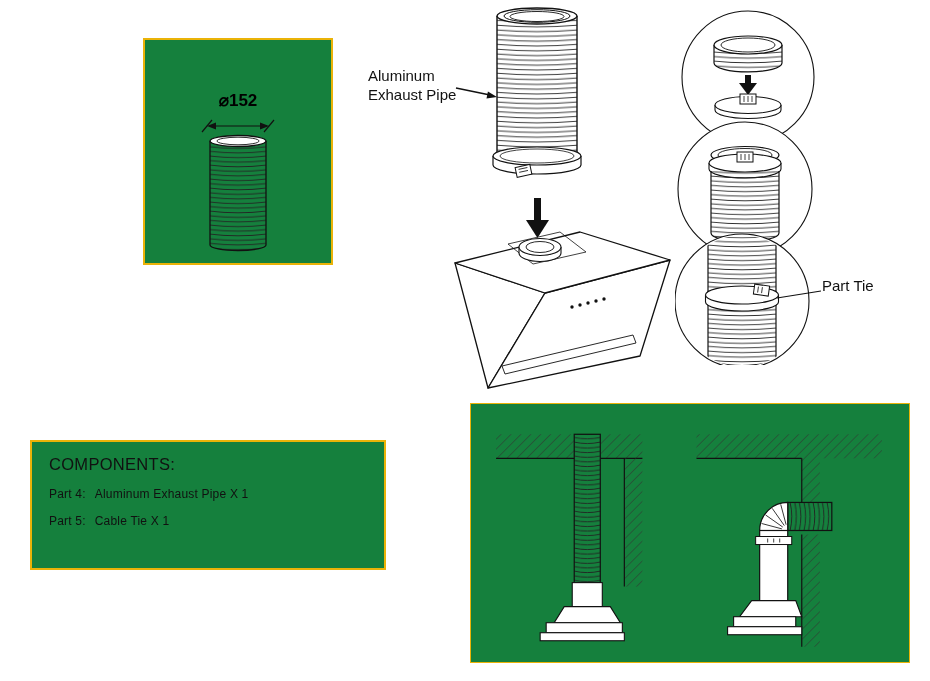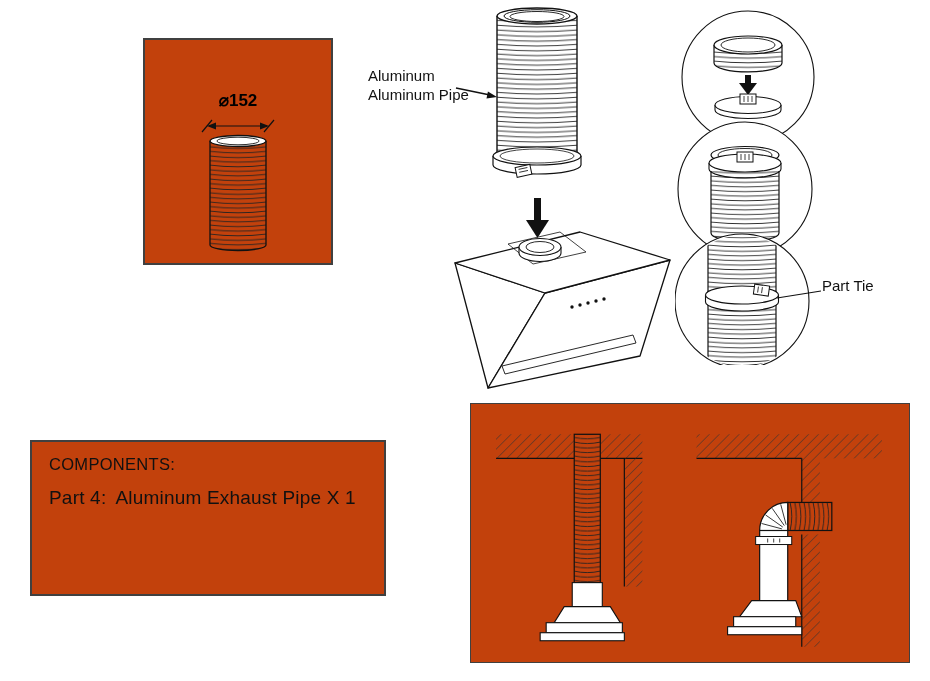--- a/index.html
+++ b/index.html
@@ -1,36 +1,36 @@
 <!DOCTYPE html>
 <html><head>
 <meta charset="utf-8">
 <style>
   * { margin:0; padding:0; box-sizing:border-box; }
   html,body { background:#fff; }
   body { font-family:"Liberation Sans", sans-serif; color:#1a1a1a; }
   .page { position:relative; width:930px; height:681px; background:#fff; overflow:hidden; }
   .abs { position:absolute; }
-  .box { border:2px solid #404040; background:#c2410c; }
+  .box { border:2px solid #eab308; background:#15803d; }
   .label { font-weight:normal; color:#111; }
 
   .dim-box { left:143px; top:38px; width:190px; height:227px; }
   .dim-box svg { display:block; width:100%; height:100%; }
 
   .assembly-svg { left:440px; top:0; width:250px; height:400px; }
   .circles-svg  { left:675px; top:5px; width:255px; height:360px; }
   .install-box  { left:470px; top:403px; width:440px; height:260px; border-width:1.5px; }
   .install-box svg { display:block; width:100%; height:100%; }
 
   .pipe-label { left:368px; top:66px; font-size:15px; line-height:19px; }
   .cable-label { left:822px; top:277px; font-size:15px; }
 
-  .components-box { left:30px; top:440px; width:356px; height:156px; padding:13px 17px; }
+  .components-box { left:30px; top:440px; width:356px; height:130px; padding:13px 17px; }
   .comp-title { font-size:16.5px; letter-spacing:.3px; }
-  .comp-item  { margin-top:13px; font-size:19px; letter-spacing:.2px; }
+  .comp-item  { margin-top:13px; font-size:12px; letter-spacing:.2px; }
   .comp-desc  { margin-left:9px; }
 
   svg text { font-family:"Liberation Sans", sans-serif; }
 </style>
 </head>
 <body>
 
 <div class="page">
 
   <div class="abs dim-box box">
@@ -109,21 +109,21 @@
           <circle cx="140" cy="305" r="1.7"></circle>
         <circle cx="148" cy="303" r="1.7"></circle>
           <circle cx="156" cy="301" r="1.7"></circle>
         <circle cx="164" cy="299" r="1.7"></circle>
       </g>
     </g>
   </svg>
 
   <div class="abs label pipe-label">
     <div>Aluminum</div>
-    <div>Aluminum Pipe</div>
+    <div>Exhaust Pipe</div>
   </div>
 
   <svg class="abs circles-svg" viewBox="0 0 255 360">
     <defs>
       <pattern id="r3a" x="39" y="0" width="68" height="4.6" patternUnits="userSpaceOnUse">
         <path d="M0,1 Q34,4.2 68,1" fill="none" stroke="#222" stroke-width="0.9"></path>
       </pattern>
       <pattern id="r3b" x="36" y="0" width="68" height="4.6" patternUnits="userSpaceOnUse">
         <path d="M0,1 Q34,4.2 68,1" fill="none" stroke="#222" stroke-width="0.9"></path>
       </pattern>
@@ -180,20 +180,23 @@
     </g>
     <line x1="102" y1="293" x2="146" y2="286" stroke="#111" stroke-width="1.2"></line>
   </svg>
 
   <div class="abs label cable-label">Part Tie</div>
 
   <div class="abs components-box box">
     <div class="comp-title label">COMPONENTS:</div>
     <div class="comp-item">
       <span class="label">Part 4:</span><span class="label comp-desc">Aluminum Exhaust Pipe X 1</span>
+    </div>
+    <div class="comp-item">
+      <span class="label">Part 5:</span><span class="label comp-desc">Cable Tie X 1</span>
     </div>
   </div>
 
   <div class="abs install-box box">
     <svg viewBox="0 0 437 257">
       <defs>
         <pattern id="hatch4" width="7" height="7" patternUnits="userSpaceOnUse" patternTransform="rotate(45)">
           <line x1="0" y1="0" x2="0" y2="7" stroke="#333" stroke-width="1"></line>
         </pattern>
         <pattern id="rings4" x="103" y="0" width="26" height="4.6" patternUnits="userSpaceOnUse">

